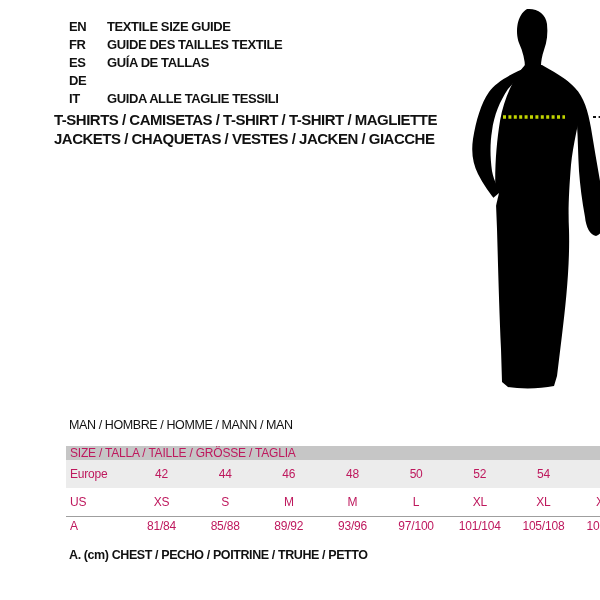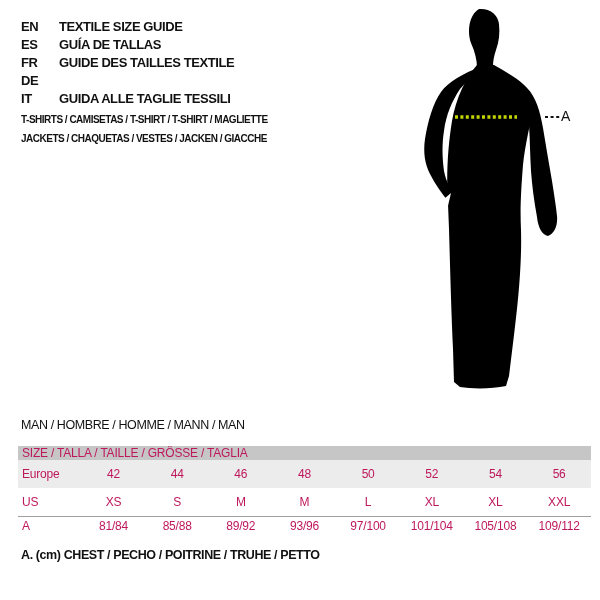--- a/index.html
+++ b/index.html
@@ -1,31 +1,31 @@
 <!DOCTYPE html>
 <html><head>
 <meta charset="utf-8">
 <style>
   html,body{margin:0;padding:0;}
   body{
     width:600px;height:600px;background:#ffffff;position:relative;overflow:hidden;
     font-family:"Liberation Sans", sans-serif;color:#111111;
     -webkit-font-smoothing:antialiased;
   }
-  .page{position:absolute;inset:0;}
+  .page{position:absolute;inset:0;margin-left:48px;}
 
   
   .lang-block{position:absolute;left:21px;top:17px;}
   .lang-row{display:flex;height:18px;align-items:center;
     font-weight:700;font-size:13px;letter-spacing:-0.4px;}
   .lang-code{width:38px;}
 
   
-  .categories{position:absolute;left:21px;top:111px;
-    font-weight:700;font-size:10px;line-height:18.5px;letter-spacing:-0.5px;}
+  .categories{position:absolute;left:6px;top:111px;
+    font-weight:700;font-size:15px;line-height:18.5px;letter-spacing:-0.5px;}
 
   
   .figure{position:absolute;left:396px;top:5px;width:168px;height:390px;}
   .figure svg{display:block;width:168px;height:390px;}
   .chest-label{position:absolute;left:561px;top:108px;
     font-size:14px;font-weight:400;letter-spacing:-0.2px;}
 
   
   .man-title{position:absolute;left:21px;top:418px;
     font-weight:400;font-size:12.5px;letter-spacing:-0.4px;}
@@ -48,26 +48,26 @@
 <body>
 
 <div class="page">
 
   <div class="lang-block">
     <div class="lang-row">
       <span class="lang-code">EN</span>
       <span class="lang-text">TEXTILE SIZE GUIDE</span>
     </div>
     <div class="lang-row">
+      <span class="lang-code">FR</span>
+      <span class="lang-text">GUIDE DES TAILLES TEXTILE</span>
+    </div>
+    <div class="lang-row">
       <span class="lang-code">ES</span>
       <span class="lang-text">GUÍA DE TALLAS</span>
-    </div>
-    <div class="lang-row">
-      <span class="lang-code">FR</span>
-      <span class="lang-text">GUIDE DES TAILLES TEXTILE</span>
     </div>
     <div class="lang-row">
       <span class="lang-code">DE</span>
     </div>
     <div class="lang-row">
       <span class="lang-code">IT</span>
       <span class="lang-text">GUIDA ALLE TAGLIE TESSILI</span>
     </div>
   </div>
 

